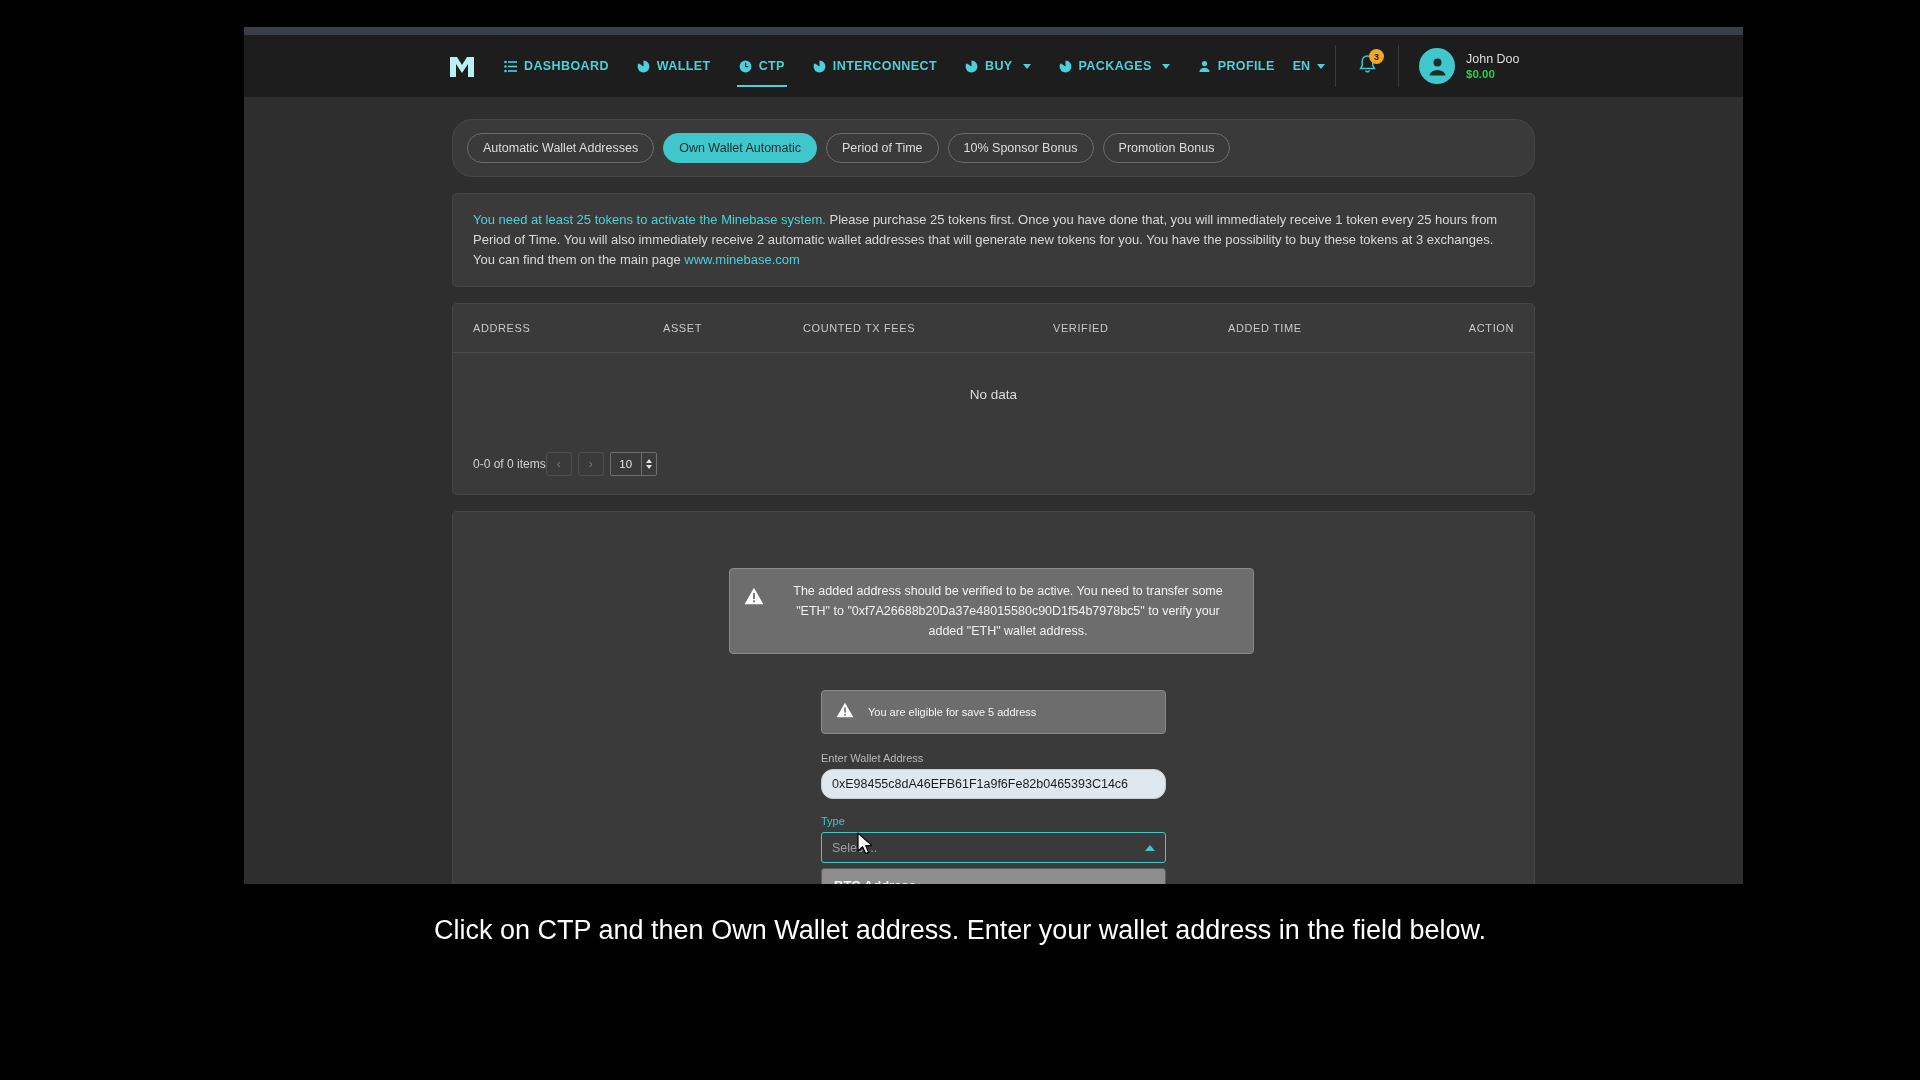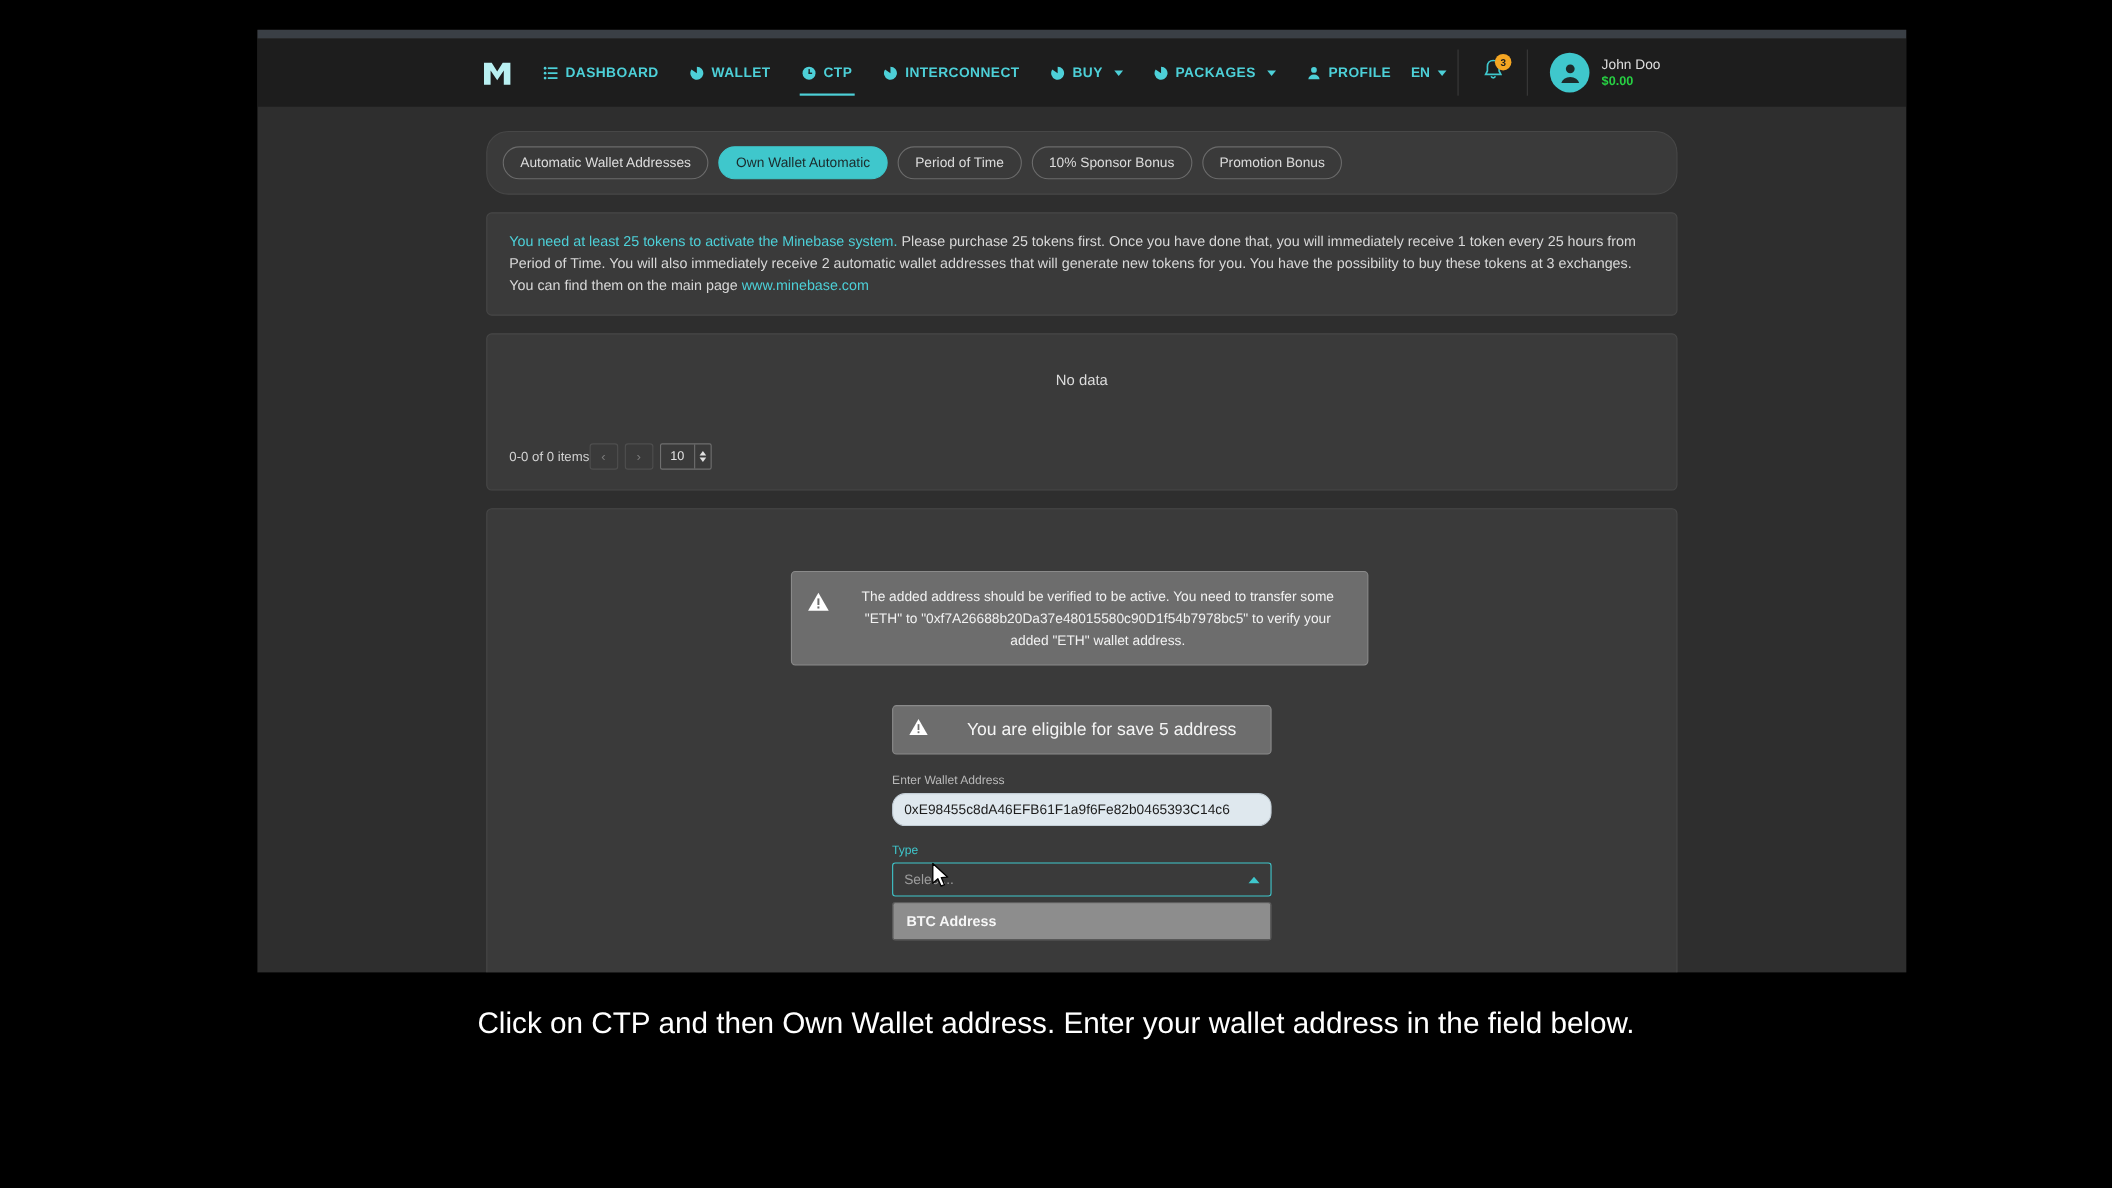--- a/index.html
+++ b/index.html
@@ -6,21 +6,21 @@
   html, body {
     width: 1920px; height: 1080px;
     background: #000;
     font-family: "Liberation Sans", sans-serif;
     overflow: hidden;
   }
 
   
   #app-window {
     position: absolute;
-    left: 234px; top: 27px;
+    left: 244px; top: 27px;
     width: 1499px; height: 857px;
     background: #2e2e2e;
     overflow: hidden;
   }
   .win-topstrip {
     height: 8px; width: 100%;
     background: #3a3f45;
   }
 
   
@@ -240,21 +240,21 @@
     margin-top: 6px;
   }
   .elig-box {
     background: #6d6d6d;
     border: 1px solid #8a8a8a;
     border-radius: 4px;
     padding: 11px 14px;
     display: flex; gap: 14px; align-items: center;
     width: 345px; margin: 0 auto 18px auto;
   }
-  .elig-text { font-size: 16px; color: #f5f5f5; margin-left: 21px; }
+  .elig-text { font-size: 11px; color: #f5f5f5; }
 
   .field-wrap { width: 345px; margin: 0 auto; position: relative; }
   .field-label { font-size: 11px; color: #b9b9b9; margin-bottom: 5px; }
   .field-label.accent { color: #3fc7cc; }
   .text-input {
     width: 100%; height: 30px;
     background: #dfe8ee;
     border: 1px solid #c3ced6;
     border-radius: 12px;
     padding: 0 10px;
@@ -455,20 +455,28 @@
       </div>
     </div>
 
     <div class="card" id="info-card">
       <div class="info-text">
         <span class="info-hi">You need at least 25 tokens to activate the Minebase system.</span><span> Please purchase 25 tokens first. Once you have done that, you will immediately receive 1 token every 25 hours from Period of Time. You will also immediately receive 2 automatic wallet addresses that will generate new tokens for you. You have the possibility to buy these tokens at 3 exchanges. You can find them on the main page </span><a class="info-link" href="#">www.minebase.com</a>
       </div>
     </div>
 
     <div class="card" id="table-card">
+      <div class="tbl-head">
+        <div class="th c1">ADDRESS</div>
+        <div class="th c2">ASSET</div>
+        <div class="th c3">COUNTED TX FEES</div>
+        <div class="th c4">VERIFIED</div>
+        <div class="th c5">ADDED TIME</div>
+        <div class="th c6">ACTION</div>
+      </div>
 
       <div class="tbl-empty">No data</div>
 
       <div class="tbl-foot">
         <div class="items-count">0-0 of 0 items</div>
         <div class="pager">
           <div class="pg-btn">‹</div>
           <div class="pg-btn">›</div>
           <div class="pg-size">
             <div class="pg-size-val">10</div>

